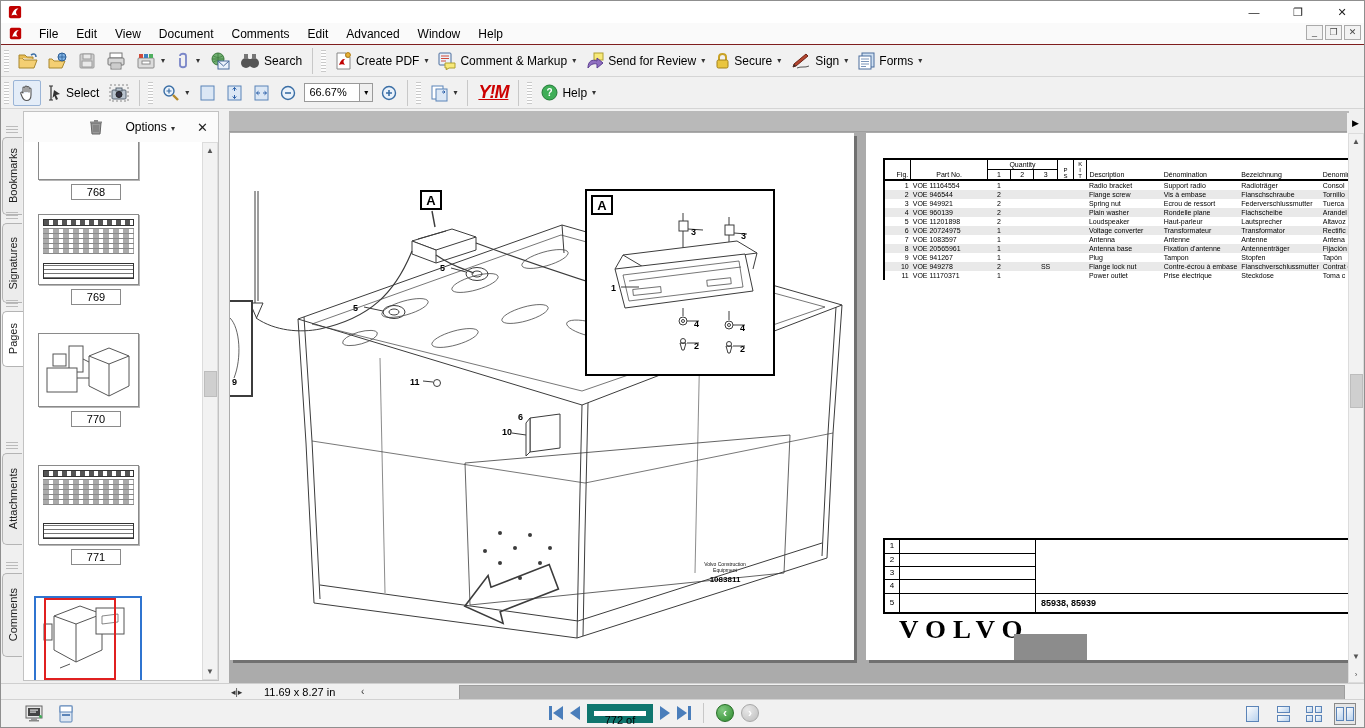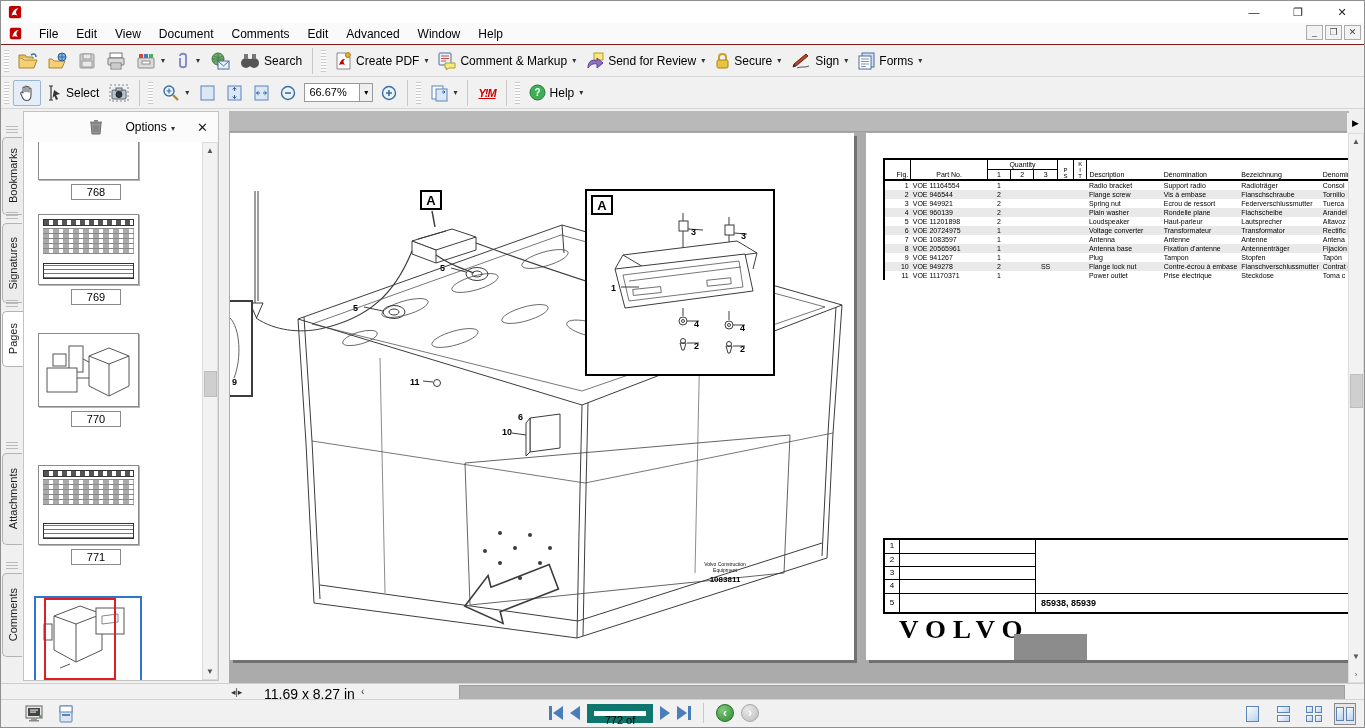--- a/index.html
+++ b/index.html
@@ -27,21 +27,21 @@
   .tb2 { top:76px; height:32px; }
   .grip { width:5px; height:22px; margin:0 4px 0 3px; background:repeating-linear-gradient(0deg,#c9c9c9 0 1px,#fdfdfd 1px 3px); }
   .tb-sep { width:1px; height:26px; background:#c8c8c8; margin:0 5px; }
   .tb-btn { display:flex; align-items:center; gap:4px; padding:3px 4px; border:1px solid transparent; border-radius:2px; }
   .tb-btn svg { display:block; }
   .tb-label { font-size:12px; color:#000; white-space:nowrap; }
   .dd { font-size:8px; color:#333; margin-left:1px; }
   .tb-btn.pressed { background:#e4edf8; border:1px solid #9ab4d6; }
   .zoom-field { width:56px; height:19px; background:#fff; border:1px solid #9a9a9a; font-size:11px; padding:2px 4px; }
   .zoom-dd { width:13px; height:19px; border:1px solid #9a9a9a; border-left:none; background:#efefef; font-size:8px; text-align:center; line-height:18px; }
-  .yim { font-weight:bold; font-size:11px; color:#c00; font-style:italic; letter-spacing:-1px;text-decoration:underline; }
+  .yim { font-weight:bold; font-size:18px; color:#c00; font-style:italic; letter-spacing:-1px;text-decoration:underline; }
 
   
   .tabstrip { position:absolute; left:0; top:110px; width:22px; bottom:46px; background:#f0f0f0; }
   .side-tab { position:absolute; left:1px; width:20px; background:#ececec; border:1px solid #b4b4b4; border-right:none; border-radius:5px 0 0 5px; display:flex; align-items:center; justify-content:center; }
   .side-tab span { writing-mode:vertical-rl; transform:rotate(180deg); font-size:11px; color:#222; }
   .side-tab.active { background:#fff; width:22px; border-right:1px solid #fff; }
   .tab-grip { position:absolute; left:5px; width:12px; height:8px; background:repeating-linear-gradient(0deg,#bbb 0 1px,transparent 1px 3px); }
 
   
   .panel { position:absolute; left:22px; top:110px; width:196px; bottom:46px; background:#fff; border:1px solid #c2c2c2; }
@@ -106,21 +106,21 @@
   .it-model { position:absolute; left:156px; top:58px; font-size:9px; font-weight:bold; }
   .volvo-logo { position:absolute; left:33px; top:482px; font-family:"Liberation Serif", serif; font-weight:bold; font-size:27px; letter-spacing:7px; transform:scaleY(.92); }
   .gray-box { position:absolute; left:148px; top:501px; width:73px; height:26px; background:#8c8c8c; }
 
   
   .tb-overflow { position:absolute; right:0px; top:112px; width:17px; height:20px; background:#f0f0f0; text-align:center; font-size:9px; line-height:20px; color:#000; }
 
   
   .statusrow { position:absolute; left:0; right:0; top:682px; height:18px; background:#f1f1f1; border-top:1px solid #cfcfcf; }
   .splitter-ic { position:absolute; left:230px; top:3px; font-size:9px; color:#333; }
-  .pagesize { position:absolute; left:263px; top:2px; font-size:14px; }
+  .pagesize { position:absolute; left:263px; top:2px; font-size:11px; }
   .hs-left { position:absolute; left:360px; top:2px; font-size:10px; color:#333; }
   .hs-thumb { position:absolute; left:458px; top:1px; width:886px; height:15px; background:#b2b2b2; border:1px solid #9e9e9e; }
 
   
   .bottombar { position:absolute; left:0; right:0; bottom:0; height:28px; background:#f1f1f1; border-top:1px solid #d2d2d2; }
   .bb-icon { position:absolute; top:5px; }
   .navgroup { position:absolute; left:548px; top:3px; display:flex; align-items:center; gap:7px; }
   .nav-tri { width:0; height:0; border-top:7px solid transparent; border-bottom:7px solid transparent; }
   .tri-left { border-right:10px solid #4a7ebb; }
   .tri-right { border-left:10px solid #4a7ebb; }

